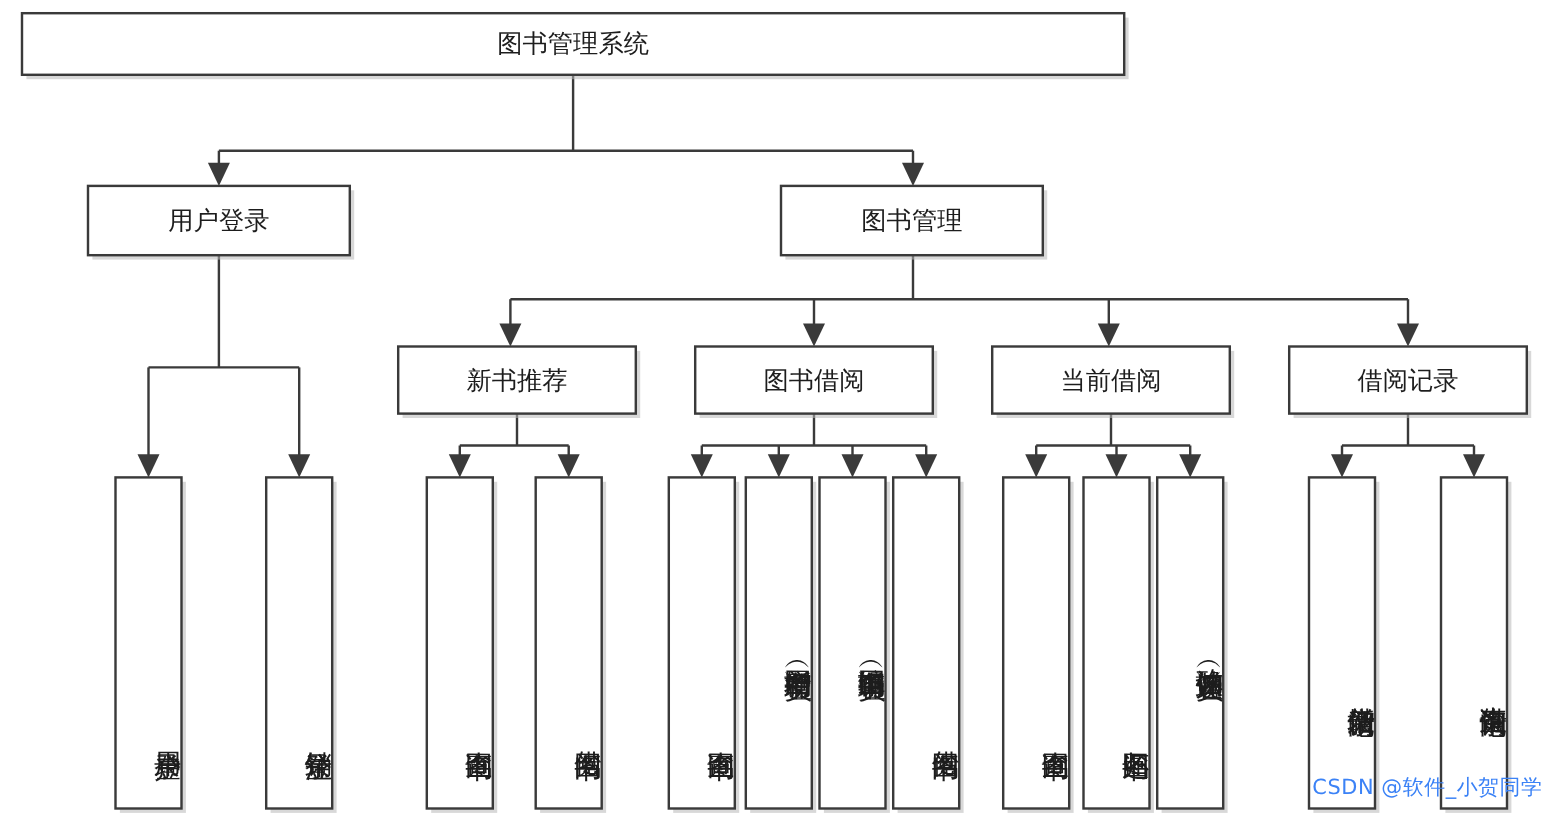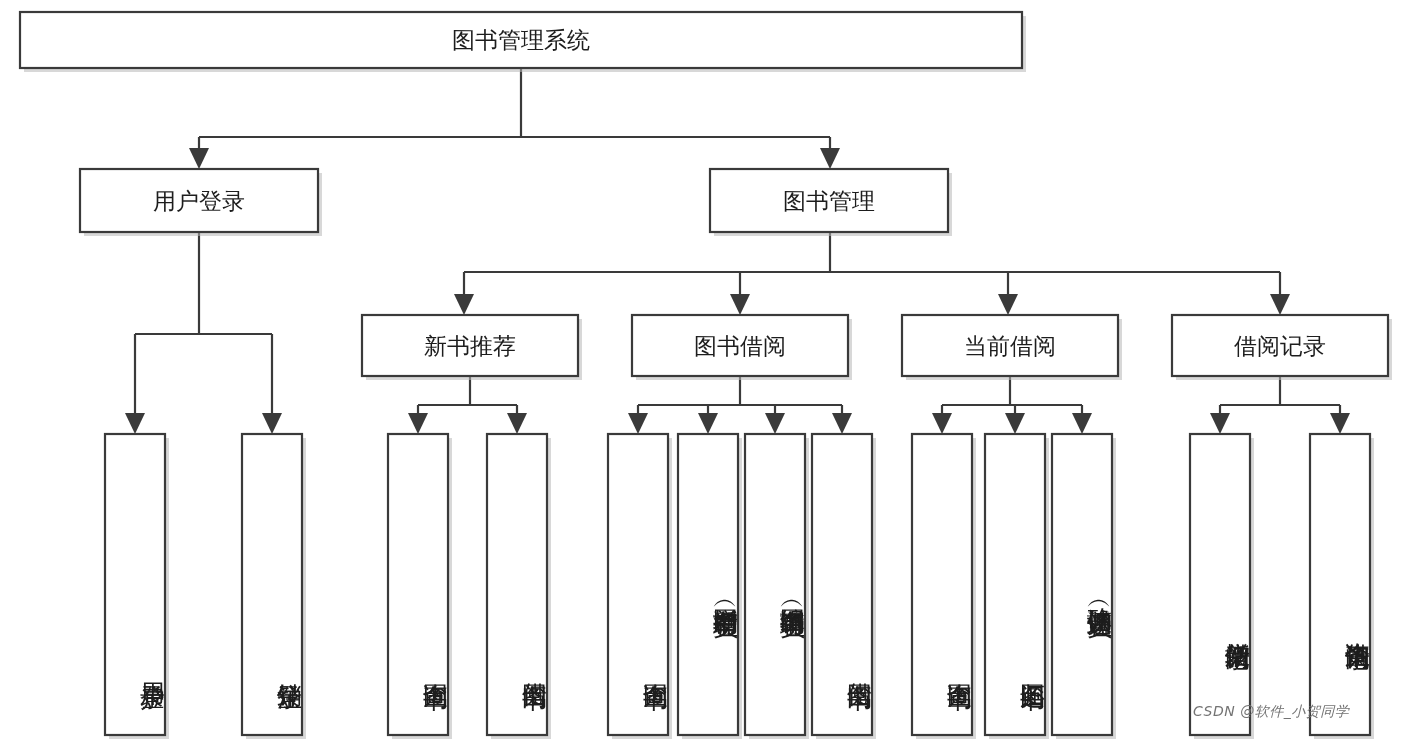--- a/index.html
+++ b/index.html
@@ -62,25 +62,24 @@
     font-size: 25px;
     line-height: 1.0;
     letter-spacing: 1px;
     color: #1d1d1d;
     white-space: nowrap;
     pointer-events: none;
   }
   .watermark {
     position: absolute;
     font-family: "DejaVu Sans", "Liberation Sans", sans-serif;
-    font-size: 14px;
-    color: #737373;
+    font-size: 19px;
+    color: #3b82f6;
     white-space: nowrap;
     letter-spacing: 0.5px;
-    font-style: italic;
   }
 </style>
 </head>
 <body>
 
 <div id="diagram-root">
 
   <svg class="diagram" viewBox="0 0 1405 747">
     <defs>
       <marker id="arrow" viewBox="0 0 12 12" refX="6" refY="10" markerWidth="9" markerHeight="9" orient="auto-start-reverse">

